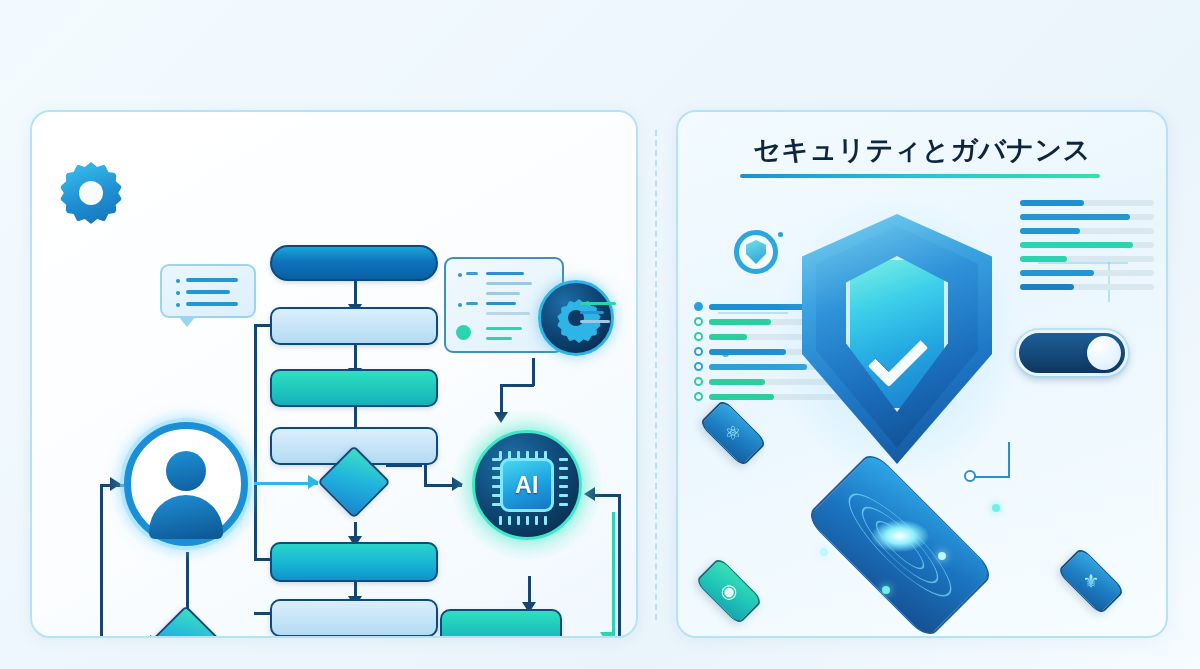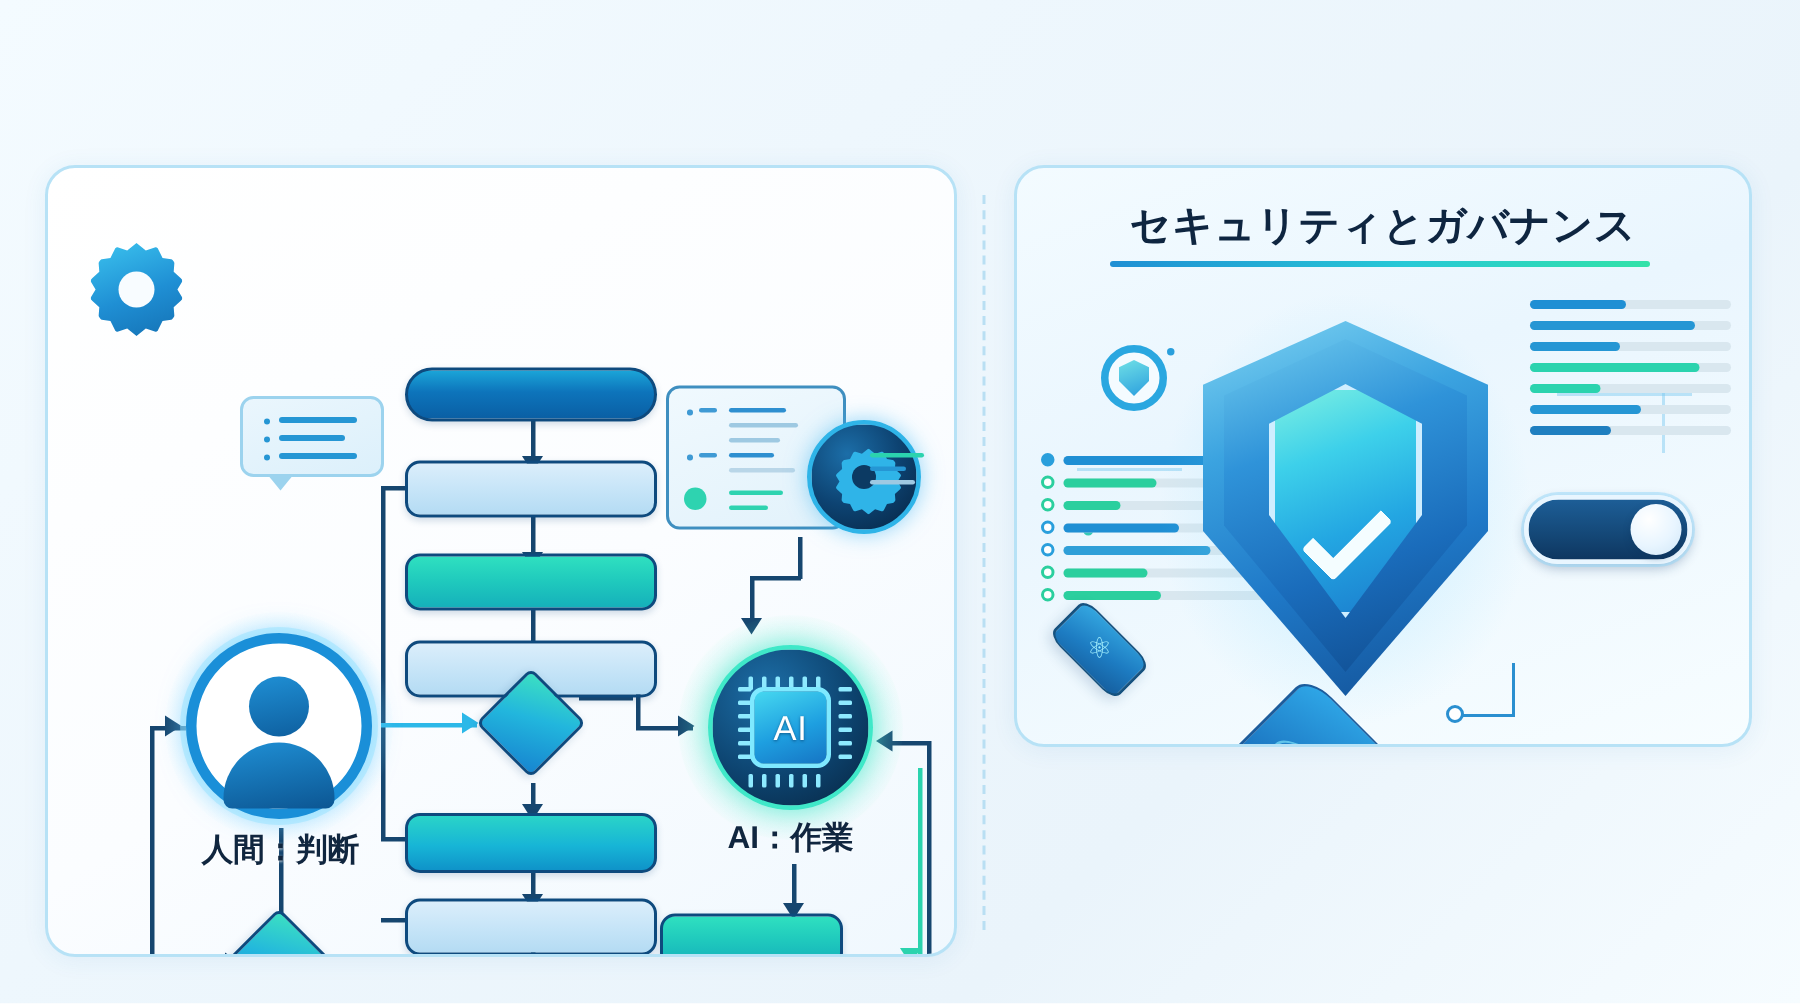--- a/index.html
+++ b/index.html
@@ -54,21 +54,21 @@
   
   .panel {
     position: absolute;
     background: linear-gradient(150deg,#ffffff 0%, #fbfdff 55%, #f0f8fe 100%);
     border: 2px solid #b7e2f6;
     border-radius: 20px;
     box-shadow: 0 2px 16px rgba(40,120,180,.08);
     overflow: hidden;
   }
   #panel-left  { left: 30px;  top: 110px; width: 608px; height: 528px; }
-  #panel-right { left: 676px; top: 110px; width: 492px; height: 388px;
+  #panel-right { left: 676px; top: 110px; width: 492px; height: 528px;
     background: linear-gradient(160deg,#f3fbff 0%, #eaf6fe 40%, #f7fdff 100%); }
 
   .divider {
     position: absolute; left: 655px; top: 130px; width: 0; height: 490px;
     border-left: 2px dashed #b9dff3;
   }
 
   
   .node {
     position: absolute; border: 2px solid #0e4a7e; border-radius: 10px;
@@ -141,21 +141,21 @@
     background: radial-gradient(circle at 35% 28%, #1d6fa8 0%, #0d4470 55%, #07243f 100%);
     border: 3px solid #3fe8c8;
     box-shadow: 0 0 16px rgba(60,230,200,.6);
   }
   #ai-chip {
     position: absolute; left: 50%; top: 50%; width: 54px; height: 54px;
     margin: -27px 0 0 -27px; border-radius: 9px;
     background: linear-gradient(160deg,#46d8f0 0%, #1e9fe0 55%, #1675c4 100%);
     border: 3px solid #7fe9ff;
     display: flex; align-items: center; justify-content: center;
-    color: #ffffff; font-size: 23px; font-weight: normal; letter-spacing: .5px;
+    color: #ffffff; font-size: 23px; font-weight: bold; letter-spacing: .5px;
     text-shadow: 0 1px 2px rgba(0,40,80,.6);
   }
   .chip-pin {
     position: absolute; background: #8eeaff; border-radius: 1px;
   }
 
   
   .gear-icon-wrap { position: absolute; }
   .gear-tooth-ring {
     position: absolute; inset: 0; border-radius: 50%;
@@ -452,21 +452,20 @@
     <div class="diamond" style="left:296px; top:344px; width:52px; height:52px;"></div>
     <div class="diamond" style="left:128px; top:504px; width:52px; height:52px;"></div>
 
     <div class="orb-node" id="human-node">
       <div id="human-glow"></div>
       <div id="human-circle">
         <div class="person-head"></div>
         <div class="person-body"></div>
       </div>
     </div>
-    <div class="node-label" style="left:75px; top:440px; width:160px; text-align:center;">人間：判断</div>
 
     <div class="orb-node" id="ai-node">
       <div id="ai-glow"></div>
       <div id="ai-circle">
         <div class="chip-pin" style="left:24px; top:18px; width:3px; height:9px;"></div>
         <div class="chip-pin" style="left:33px; top:18px; width:3px; height:9px;"></div>
         <div class="chip-pin" style="left:42px; top:18px; width:3px; height:9px;"></div>
         <div class="chip-pin" style="left:51px; top:18px; width:3px; height:9px;"></div>
         <div class="chip-pin" style="left:60px; top:18px; width:3px; height:9px;"></div>
         <div class="chip-pin" style="left:69px; top:18px; width:3px; height:9px;"></div>
@@ -484,21 +483,20 @@
         <div class="chip-pin" style="left:17px; top:70px; width:9px; height:3px;"></div>
         <div class="chip-pin" style="left:84px; top:25px; width:9px; height:3px;"></div>
         <div class="chip-pin" style="left:84px; top:34px; width:9px; height:3px;"></div>
         <div class="chip-pin" style="left:84px; top:43px; width:9px; height:3px;"></div>
         <div class="chip-pin" style="left:84px; top:52px; width:9px; height:3px;"></div>
         <div class="chip-pin" style="left:84px; top:61px; width:9px; height:3px;"></div>
         <div class="chip-pin" style="left:84px; top:70px; width:9px; height:3px;"></div>
         <div id="ai-chip">AI</div>
       </div>
     </div>
-    <div class="node-label" style="left:415px; top:432px; width:160px; text-align:center;">AI：作業</div>
 
   </div>
 
   <div class="panel" id="panel-right">
 
     <div id="right-title">セキュリティとガバナンス</div>
     <div id="right-underline"></div>
 
     <div class="deco-line" style="left:40px; top:200px; width:70px; height:1.5px;"></div>
     <div class="deco-line" style="left:360px; top:150px; width:90px; height:1.5px;"></div>

